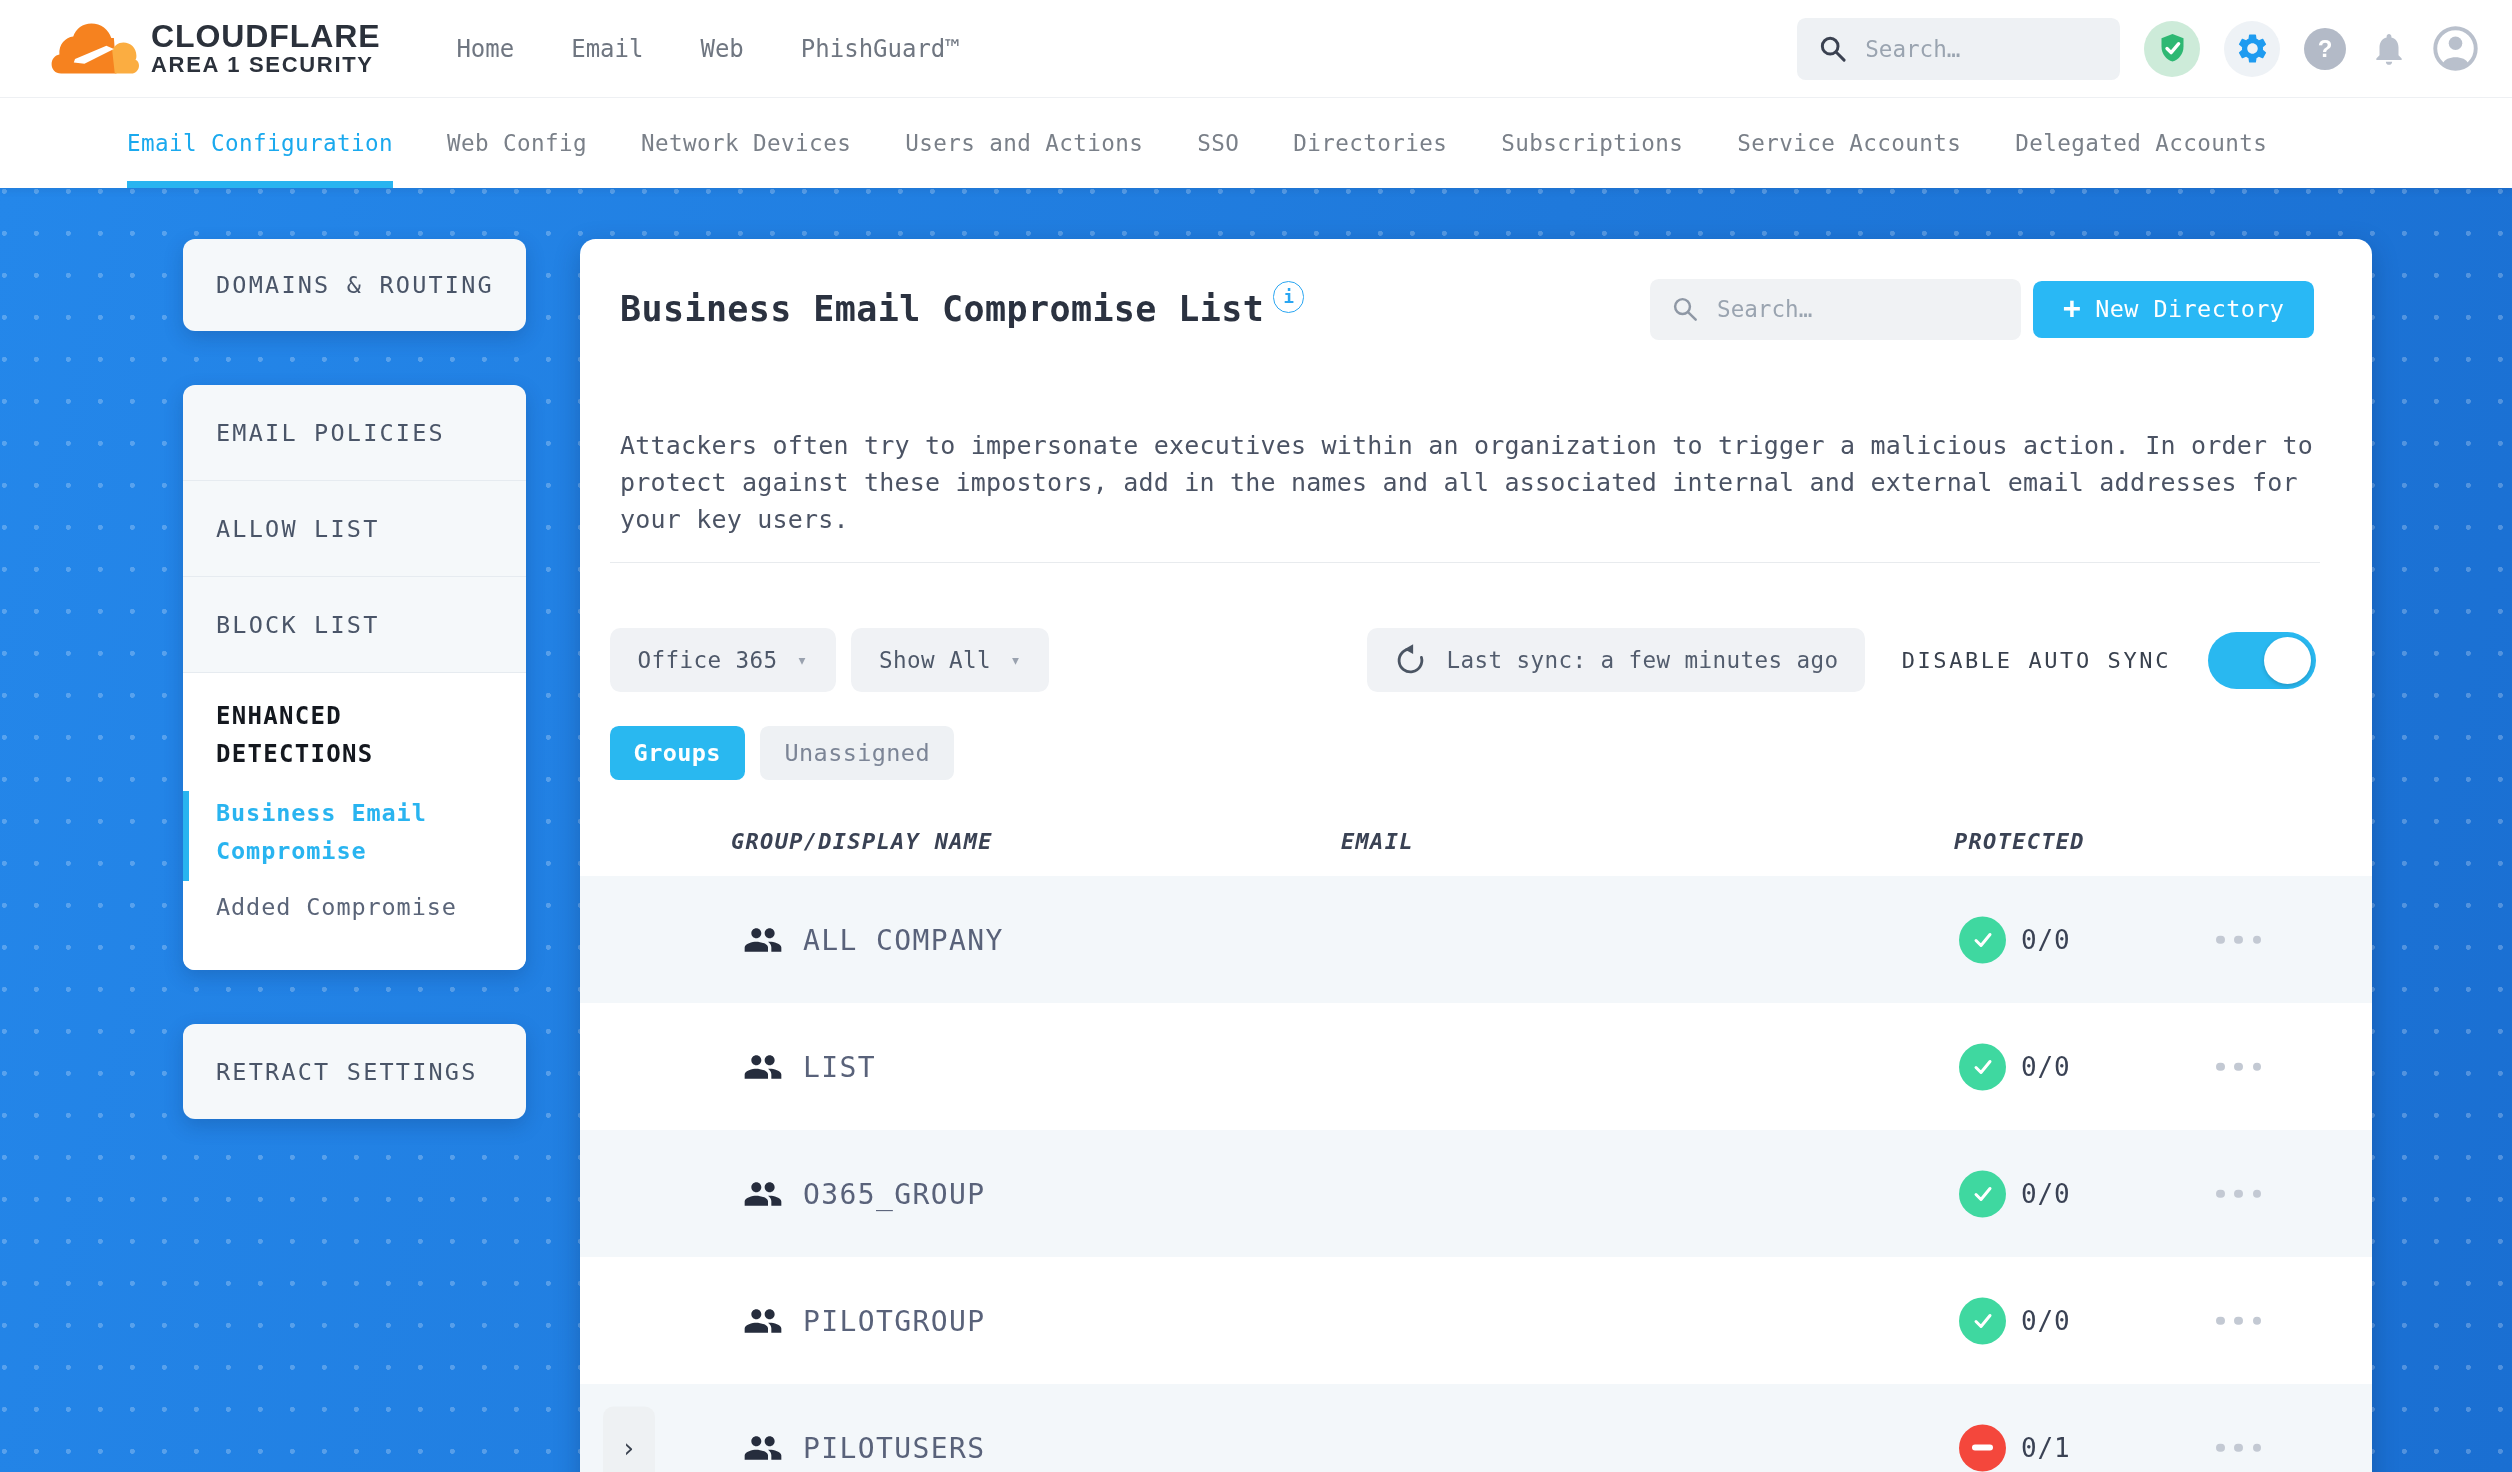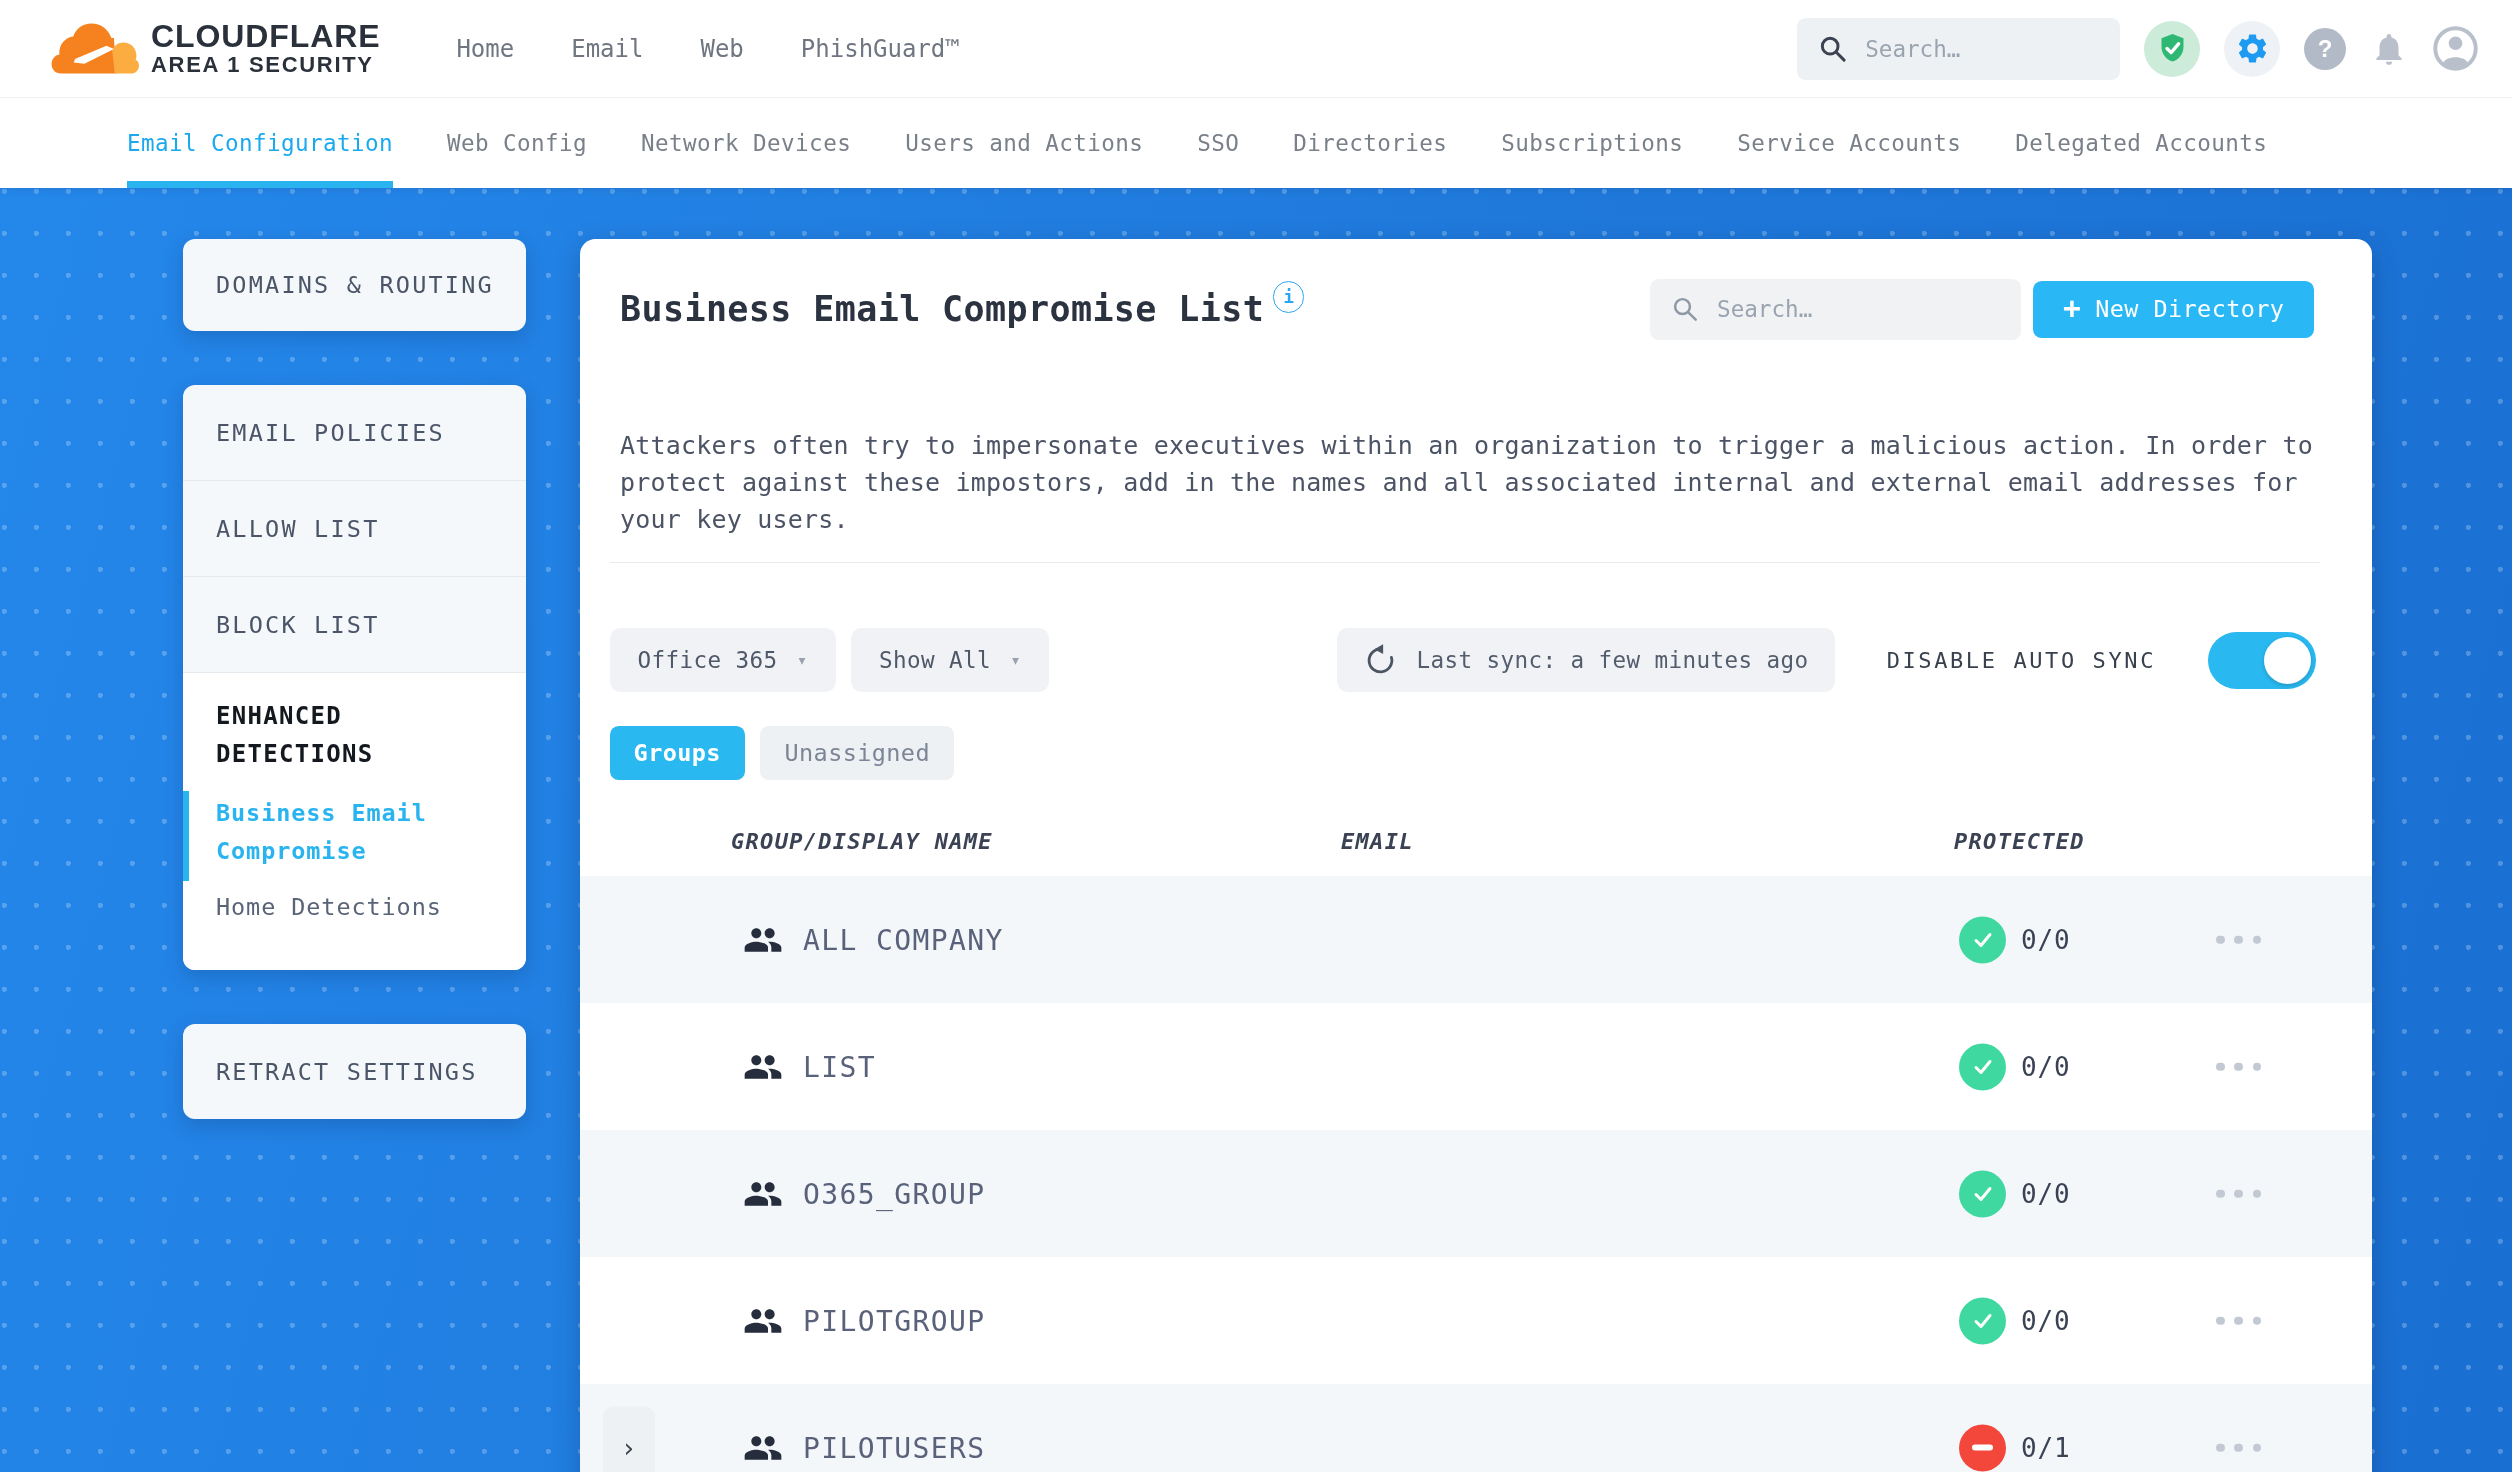--- a/index.html
+++ b/index.html
@@ -58,21 +58,21 @@
   .info-icon{display:inline-flex;align-items:center;justify-content:center;width:29.6px;height:29.6px;border:1.7px solid #2aa6f2;border-radius:50%;color:#2aa6f2;font-size:17.4px;font-weight:bold;margin-left:8.7px;vertical-align:top;position:relative;top:-12px;cursor:pointer;}
   .header-right{margin-left:auto;display:flex;align-items:center;gap:12px;}
   .searchbox.card-search{width:371px;height:61px;background:#f0f2f4;}
   .btn-new-directory{height:57px;background:#29b8f5;color:#fff;border:none;border-radius:8.7px;font-family:inherit;font-size:23.5px;display:flex;align-items:center;gap:14px;padding:0 29.6px;cursor:pointer;letter-spacing:0.4px;}
   .btn-new-directory .plus{font-size:29.6px;font-weight:bold;line-height:1;}
   .description{position:absolute;top:163px;left:40px;width:1704px;font-size:25px;line-height:37px;color:#4b5364;letter-spacing:0.2px;}
   .divider{position:absolute;top:323px;left:29.6px;right:52px;border:none;border-top:1.7px solid #e8ebee;margin:0;}
   .filter-row{position:absolute;top:389px;left:29.6px;right:56px;height:64px;display:flex;align-items:center;gap:15.6px;}
   .select-btn{height:64px;background:#f0f2f5;border-radius:10.4px;padding:0 28px;font-size:22.6px;color:#4e5869;display:flex;align-items:center;gap:19px;cursor:pointer;letter-spacing:0.4px;}
   .caret{font-size:17.4px;color:#9aa2af;}
-  .filter-right{margin-left:auto;display:flex;align-items:center;gap:52px;}
+  .filter-right{margin-left:auto;display:flex;align-items:center;gap:37px;}
   .sync-btn{height:64px;background:#f0f2f5;border-radius:10.4px;padding:0 26px;font-size:22.6px;color:#535d6e;display:flex;align-items:center;gap:19px;cursor:pointer;letter-spacing:0.4px;}
   .autosync-label{font-size:22px;letter-spacing:2.6px;color:#39414e;}
   .toggle{width:108px;height:57px;border-radius:29px;background:#29b8f0;position:relative;cursor:pointer;flex:none;}
   .toggle .knob{position:absolute;top:5.2px;width:47px;height:47px;border-radius:50%;background:#fff;box-shadow:0 1.7px 4.3px rgba(0,0,0,.18);}
   .toggle[data-state="on"] .knob{right:5.2px;}
   .pill-row{position:absolute;top:487px;left:29.6px;display:flex;gap:15.6px;}
   .pill{height:54px;padding:0 24px;border-radius:8.7px;font-size:23.5px;display:flex;align-items:center;cursor:pointer;letter-spacing:0.4px;}
   .pill.active{background:#29b8f0;color:#fff;font-weight:bold;}
   .pill.inactive{background:#eef1f4;color:#7c8596;}
 
@@ -182,21 +182,21 @@
       <div class="side-card card-policies">
         <div class="side-item">EMAIL POLICIES</div>
         <div class="side-item">ALLOW LIST</div>
         <div class="side-item">BLOCK LIST</div>
         <div class="enhanced-section">
           <div class="enhanced-label">ENHANCED DETECTIONS</div>
           <div class="bec-item">
             <span class="bec-bar"></span>
             <span>Business Email Compromise</span>
           </div>
-          <div class="added-item">Home Detections</div>
+          <div class="added-item">Added Compromise</div>
         </div>
       </div>
 
       <div class="side-card single card-retract">RETRACT SETTINGS</div>
     </aside>
 
     <section class="main-card">
 
       <div class="card-header">
         <h1 class="page-title" style="margin:0;display:inline;">Business Email Compromise List</h1>

